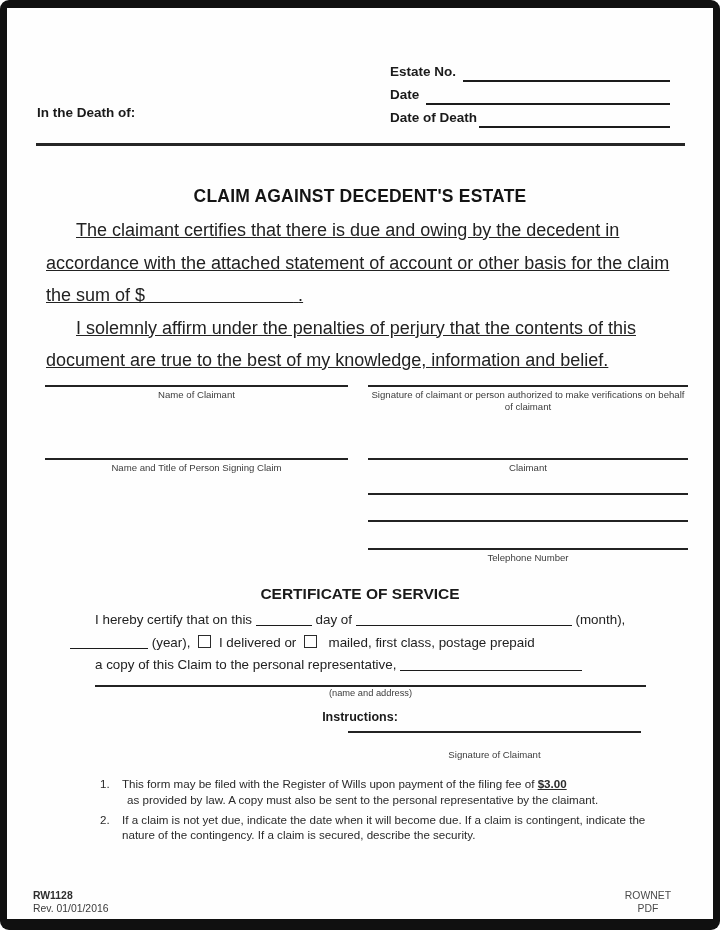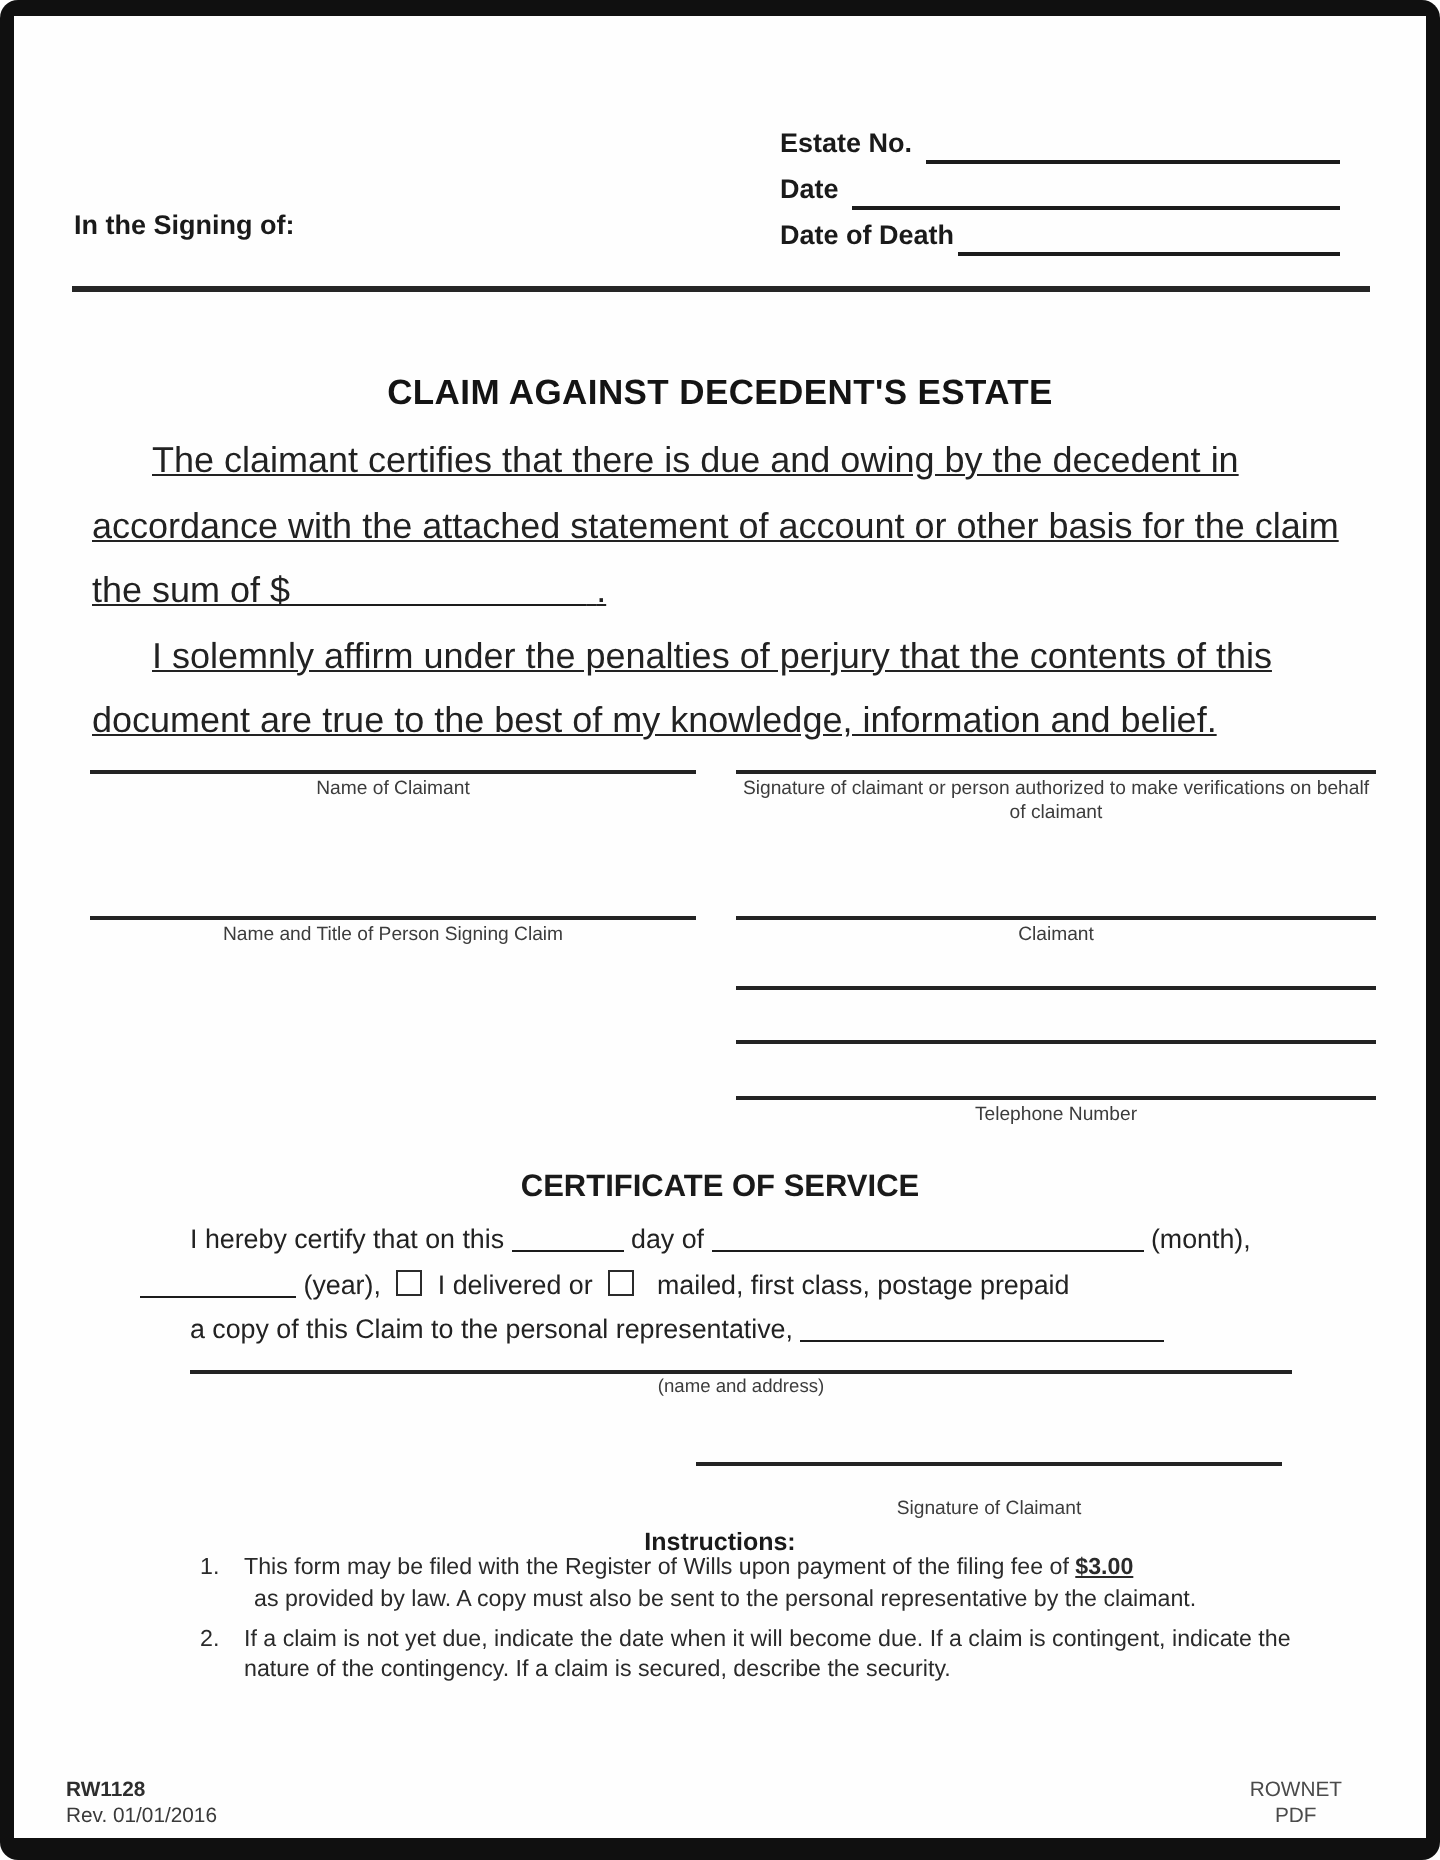--- a/index.html
+++ b/index.html
@@ -39,40 +39,40 @@
   .cert{position:absolute;left:88px;top:603px;width:548px;font-size:13.4px;color:#222;}
   .cert .cline{margin-bottom:6.5px;white-space:nowrap;}
   .cert .outdent{margin-left:-25px;}
   .checkbox{display:inline-block;width:11px;height:11px;border:1.6px solid #2b2b2b;vertical-align:-1px;margin:0 4px;background:#fff;}
   .na-line{position:absolute;left:88px;top:677px;width:551px;border-top:2px solid #232323;}
   .na-line .slabel{padding-top:1px;text-align:center;font-size:9.3px;color:#3c3c3c;}
   .sc-line{position:absolute;left:341px;top:723px;width:293px;border-top:2px solid #232323;}
   .sc-line .slabel{padding-top:16px;text-align:center;font-size:9.6px;color:#3c3c3c;}
 
   
-  .instr-title{position:absolute;left:0;top:756px;width:100%;text-align:center;font-size:12.5px;font-weight:bold;color:#1a1a1a;}
+  .instr-title{position:absolute;left:0;top:702px;width:100%;text-align:center;font-size:12.5px;font-weight:bold;color:#1a1a1a;}
   .instr{position:absolute;left:93px;top:768px;width:566px;font-size:11.6px;line-height:15.5px;color:#2a2a2a;}
   .iitem{display:flex;margin-bottom:4.5px;}
   .inum{width:22px;flex:none;}
   .itext{flex:1;}
   .itext .cont{padding-left:5px;}
   .fee{font-weight:bold;text-decoration:underline;}
 
   
   .foot-left{position:absolute;left:26px;top:881px;font-size:10.4px;color:#3a3a3a;line-height:13px;}
   .foot-left .fnum{font-weight:bold;color:#2e2e2e;}
   .foot-right{position:absolute;right:42px;top:881px;font-size:10.4px;color:#4a4a4a;line-height:13px;text-align:center;}
 </style>
 </head>
 <body>
 
 <div class="frame">
   <div class="page">
 
-    <div class="estate-of">In the Signing of:</div>
+    <div class="estate-of">In the Death of:</div>
     <div class="hfields">
       <div class="hrow">
         <span class="hlabel">Estate No.</span>
         <span class="hline"></span>
       </div>
       <div class="hrow">
         <span class="hlabel">Date</span>
         <span class="hline"></span>
       </div>
       <div class="hrow nogap">

